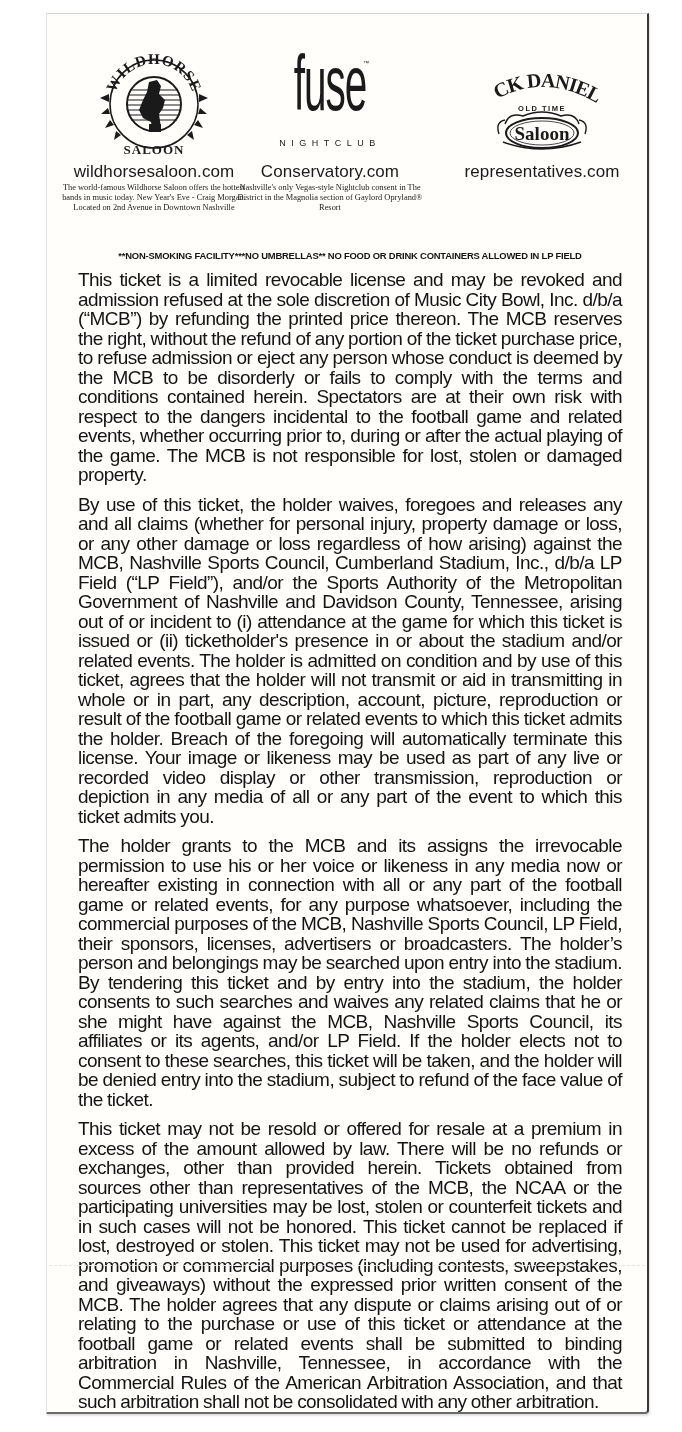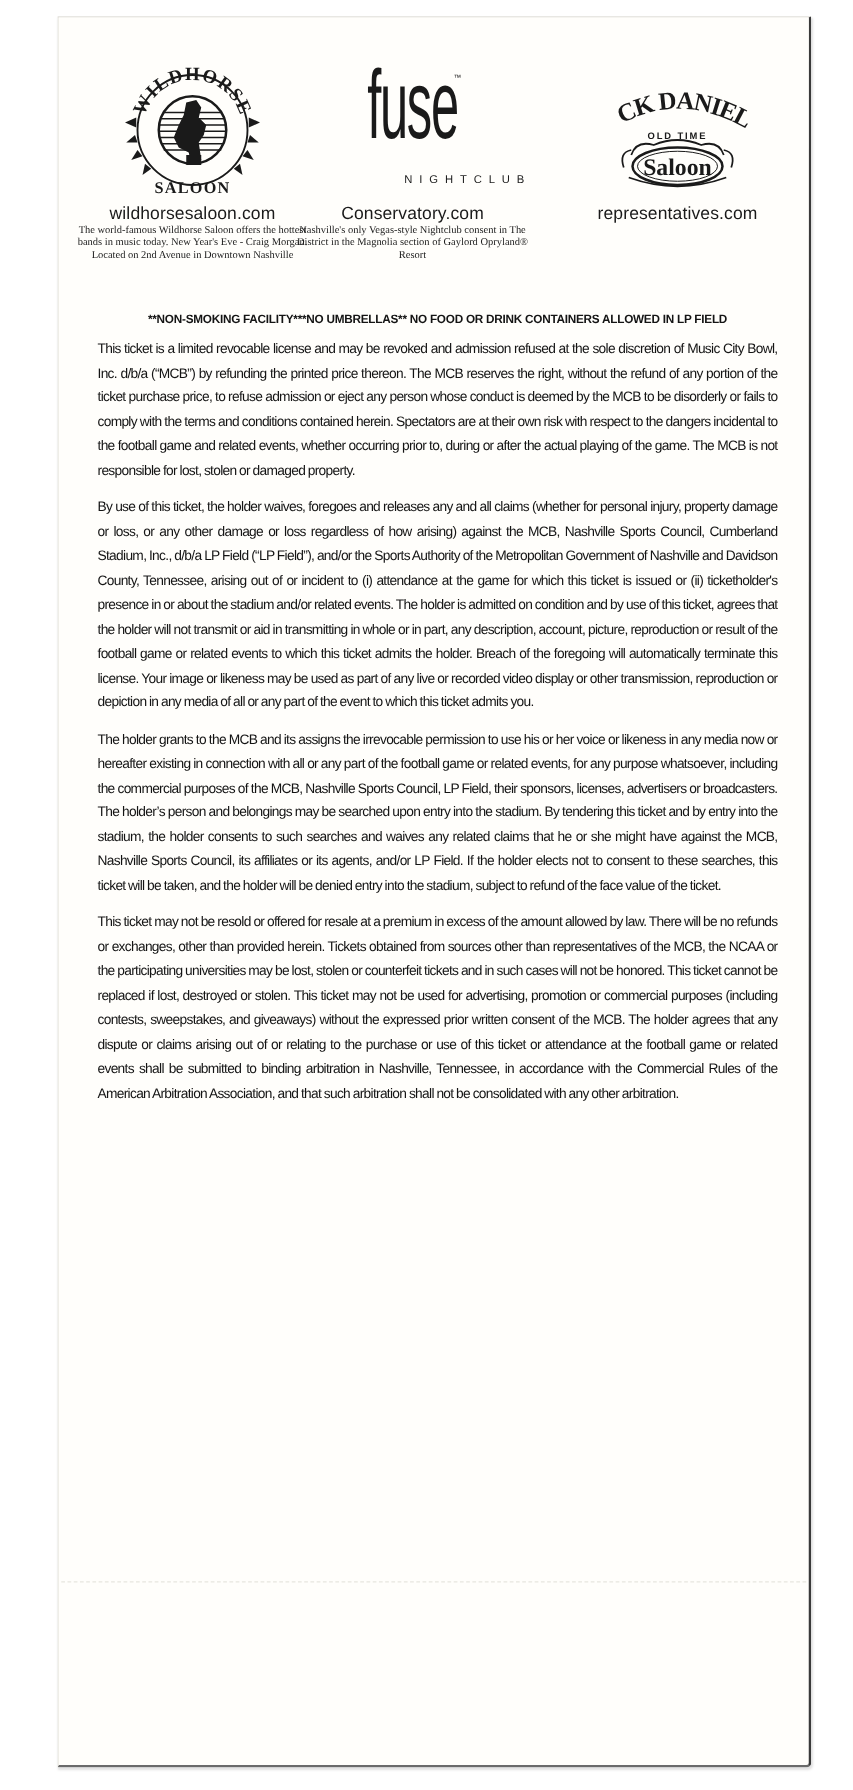--- a/index.html
+++ b/index.html
@@ -29,59 +29,59 @@
     top: 28px;
     width: 190px;
     text-align: center;
   }
   .sponsor.wh { left: 12px; }
   .sponsor.fuse { left: 188px; }
   .sponsor.jd { left: 400px; }
   .logo { height: 118px; position: relative; }
   .url {
     font-family: "Liberation Sans", sans-serif;
-    font-size: 14px; color: #1a1a1a; letter-spacing: 0.1px;
+    font-size: 17px; color: #1a1a1a; letter-spacing: 0.1px;
     margin-top: 2px;
   }
   .blurb {
     font-family: "Liberation Serif", serif;
     font-size: 8.4px; line-height: 10.2px; color: #1a1a1a;
     margin-top: 1px;
   }
   
   .fuse-word {
     position: absolute; left: 0; right: 0; top: -4px;
     font-family: "Liberation Sans", sans-serif;
     font-size: 78px; font-weight: 400;
     transform: scaleX(0.52);
     letter-spacing: -2px;
     color: #1a1a1a;
     line-height: 90px;
   }
   .fuse-tm { position: absolute; left: 128px; top: 18px; font-size: 6px; }
   .fuse-sub {
     position: absolute; left: 0; right: 0; top: 96px;
-    font-size: 9px; letter-spacing: 5.5px; color: #1a1a1a; text-align: right;
+    font-size: 9px; letter-spacing: 5.5px; color: #1a1a1a;
   }
   
   .warning {
     position: absolute; left: 30px; top: 236px; width: 546px;
     text-align: center;
     font-family: "Liberation Sans", sans-serif;
     font-weight: 700; font-size: 9.6px;
     letter-spacing: -0.2px;
     transform: scaleX(0.98);
   }
   .terms {
     position: absolute; left: 31px; top: 256px; width: 555px;
   }
   .terms p {
     margin: 0 11px 10px 0;
     font-family: "Liberation Sans", sans-serif;
-    font-size: 11px;
+    font-size: 19px;
     line-height: 19.5px;
     text-align: justify;
     letter-spacing: -0.55px;
     word-spacing: -0.4px;
     transform-origin: left top;
   }
   .perforation {
     position: absolute; left: 2px; right: 2px; top: 1251px;
     border-top: 1px dashed #e8e6e0;
   }

